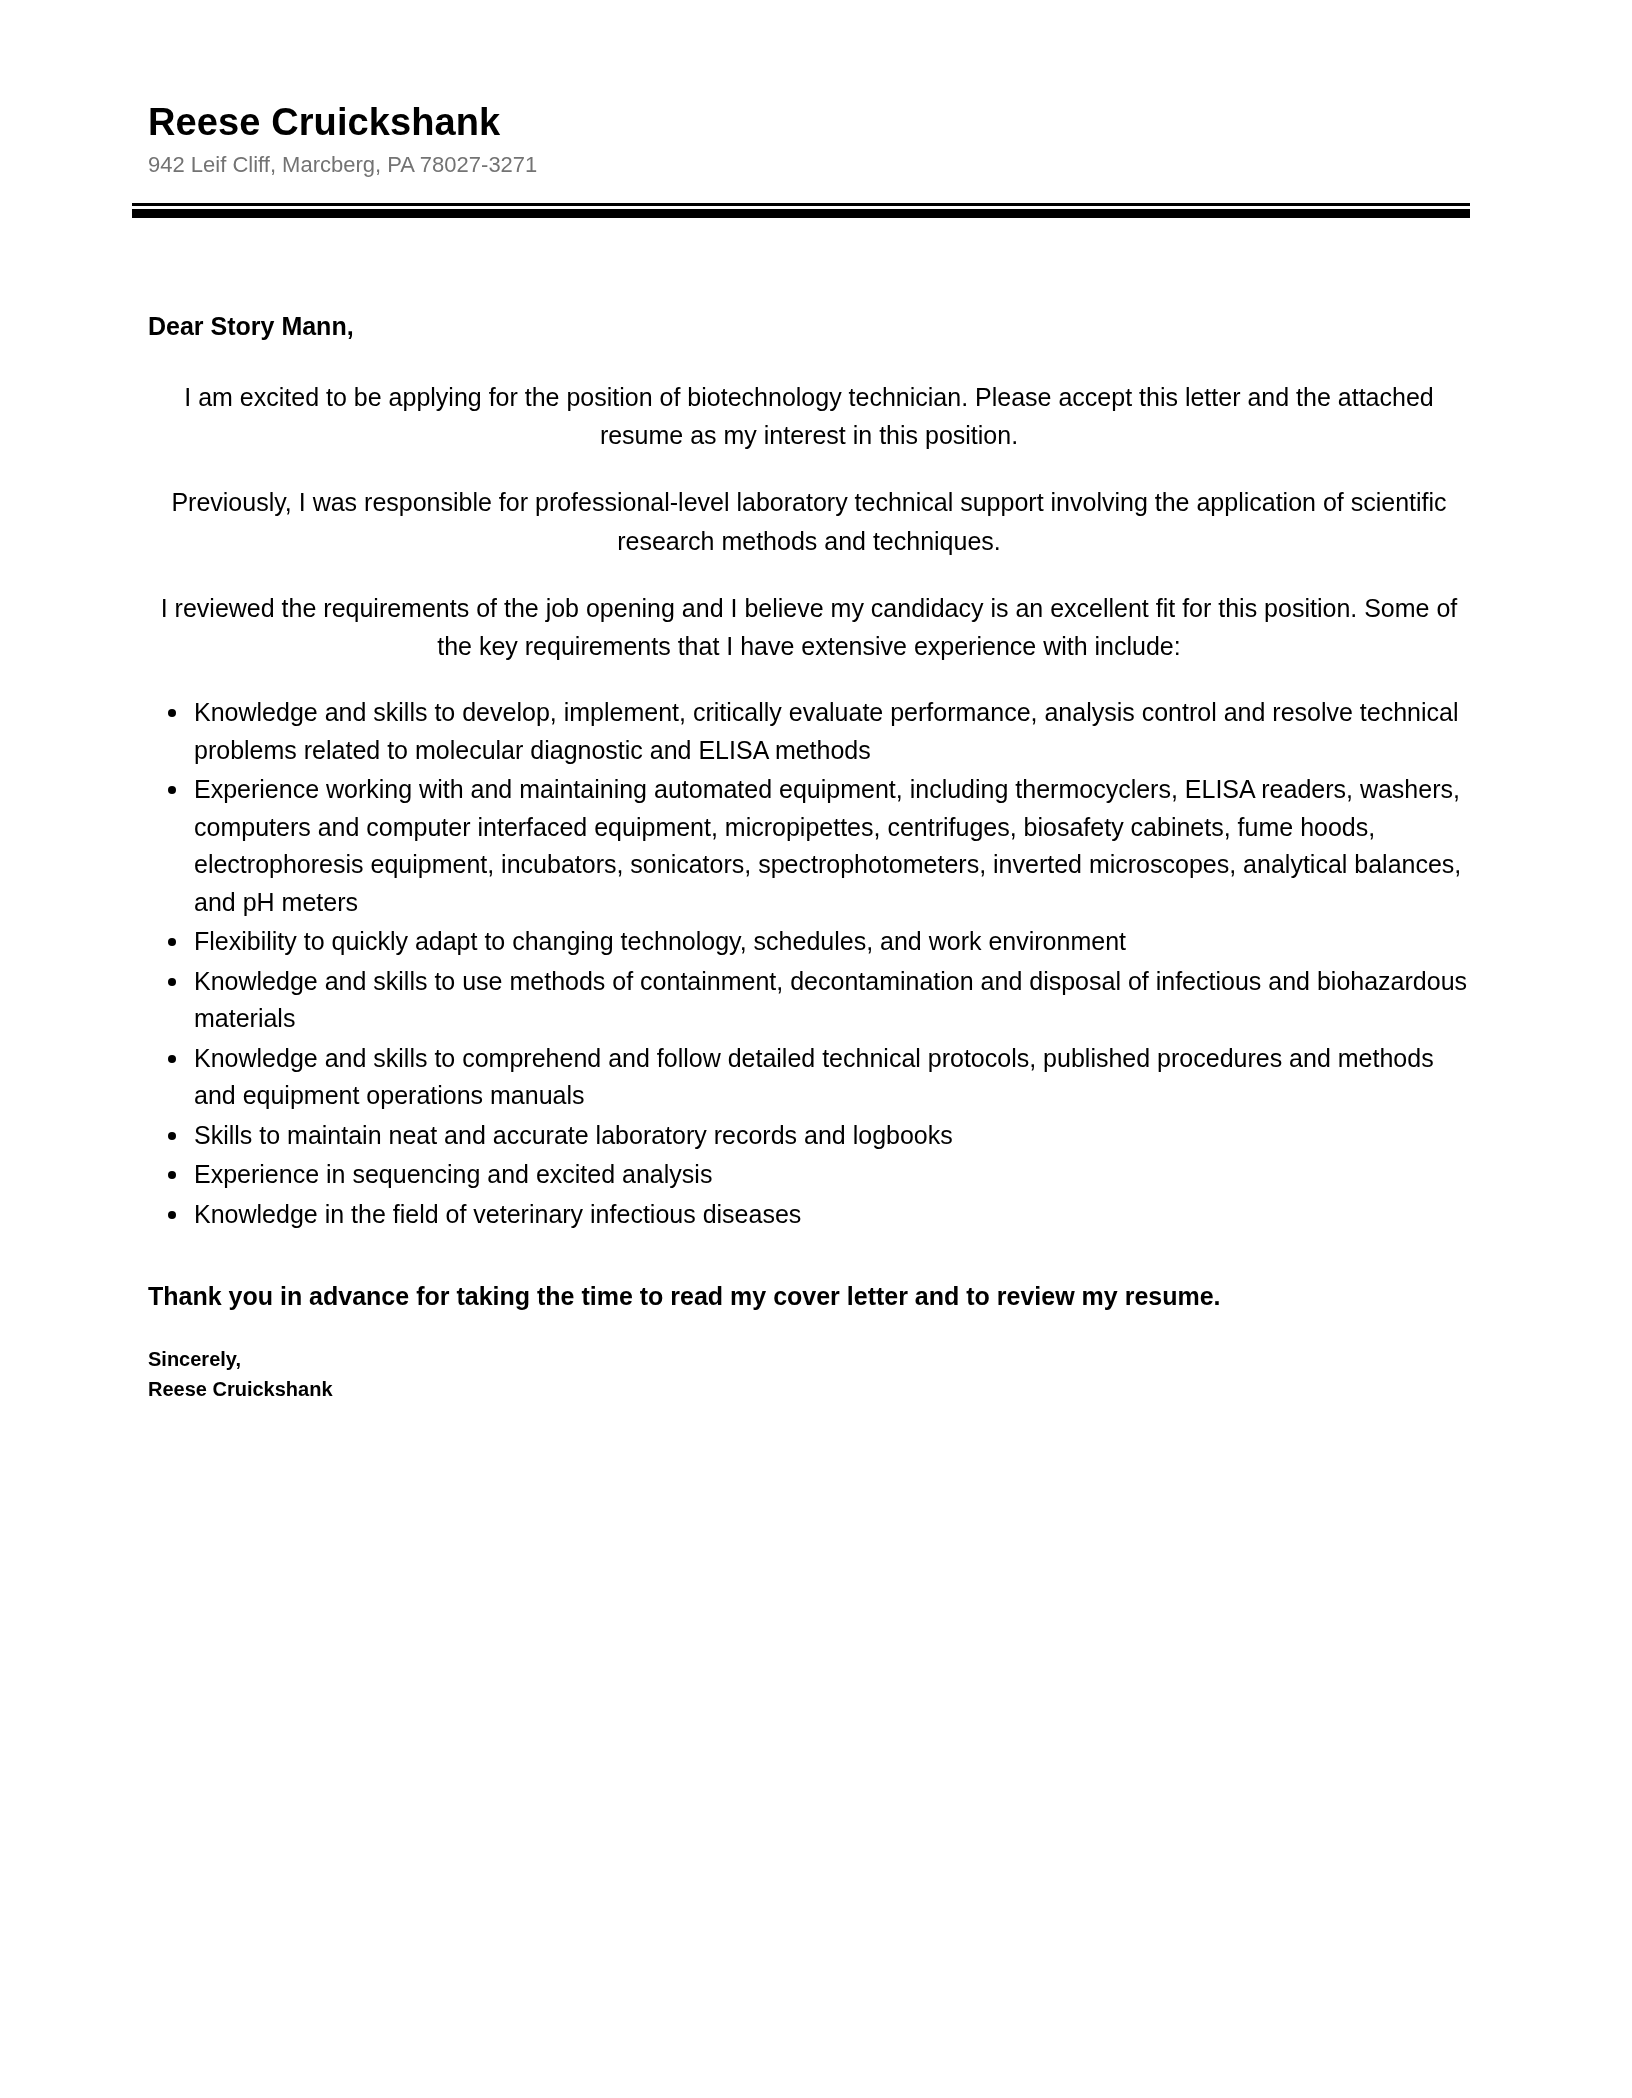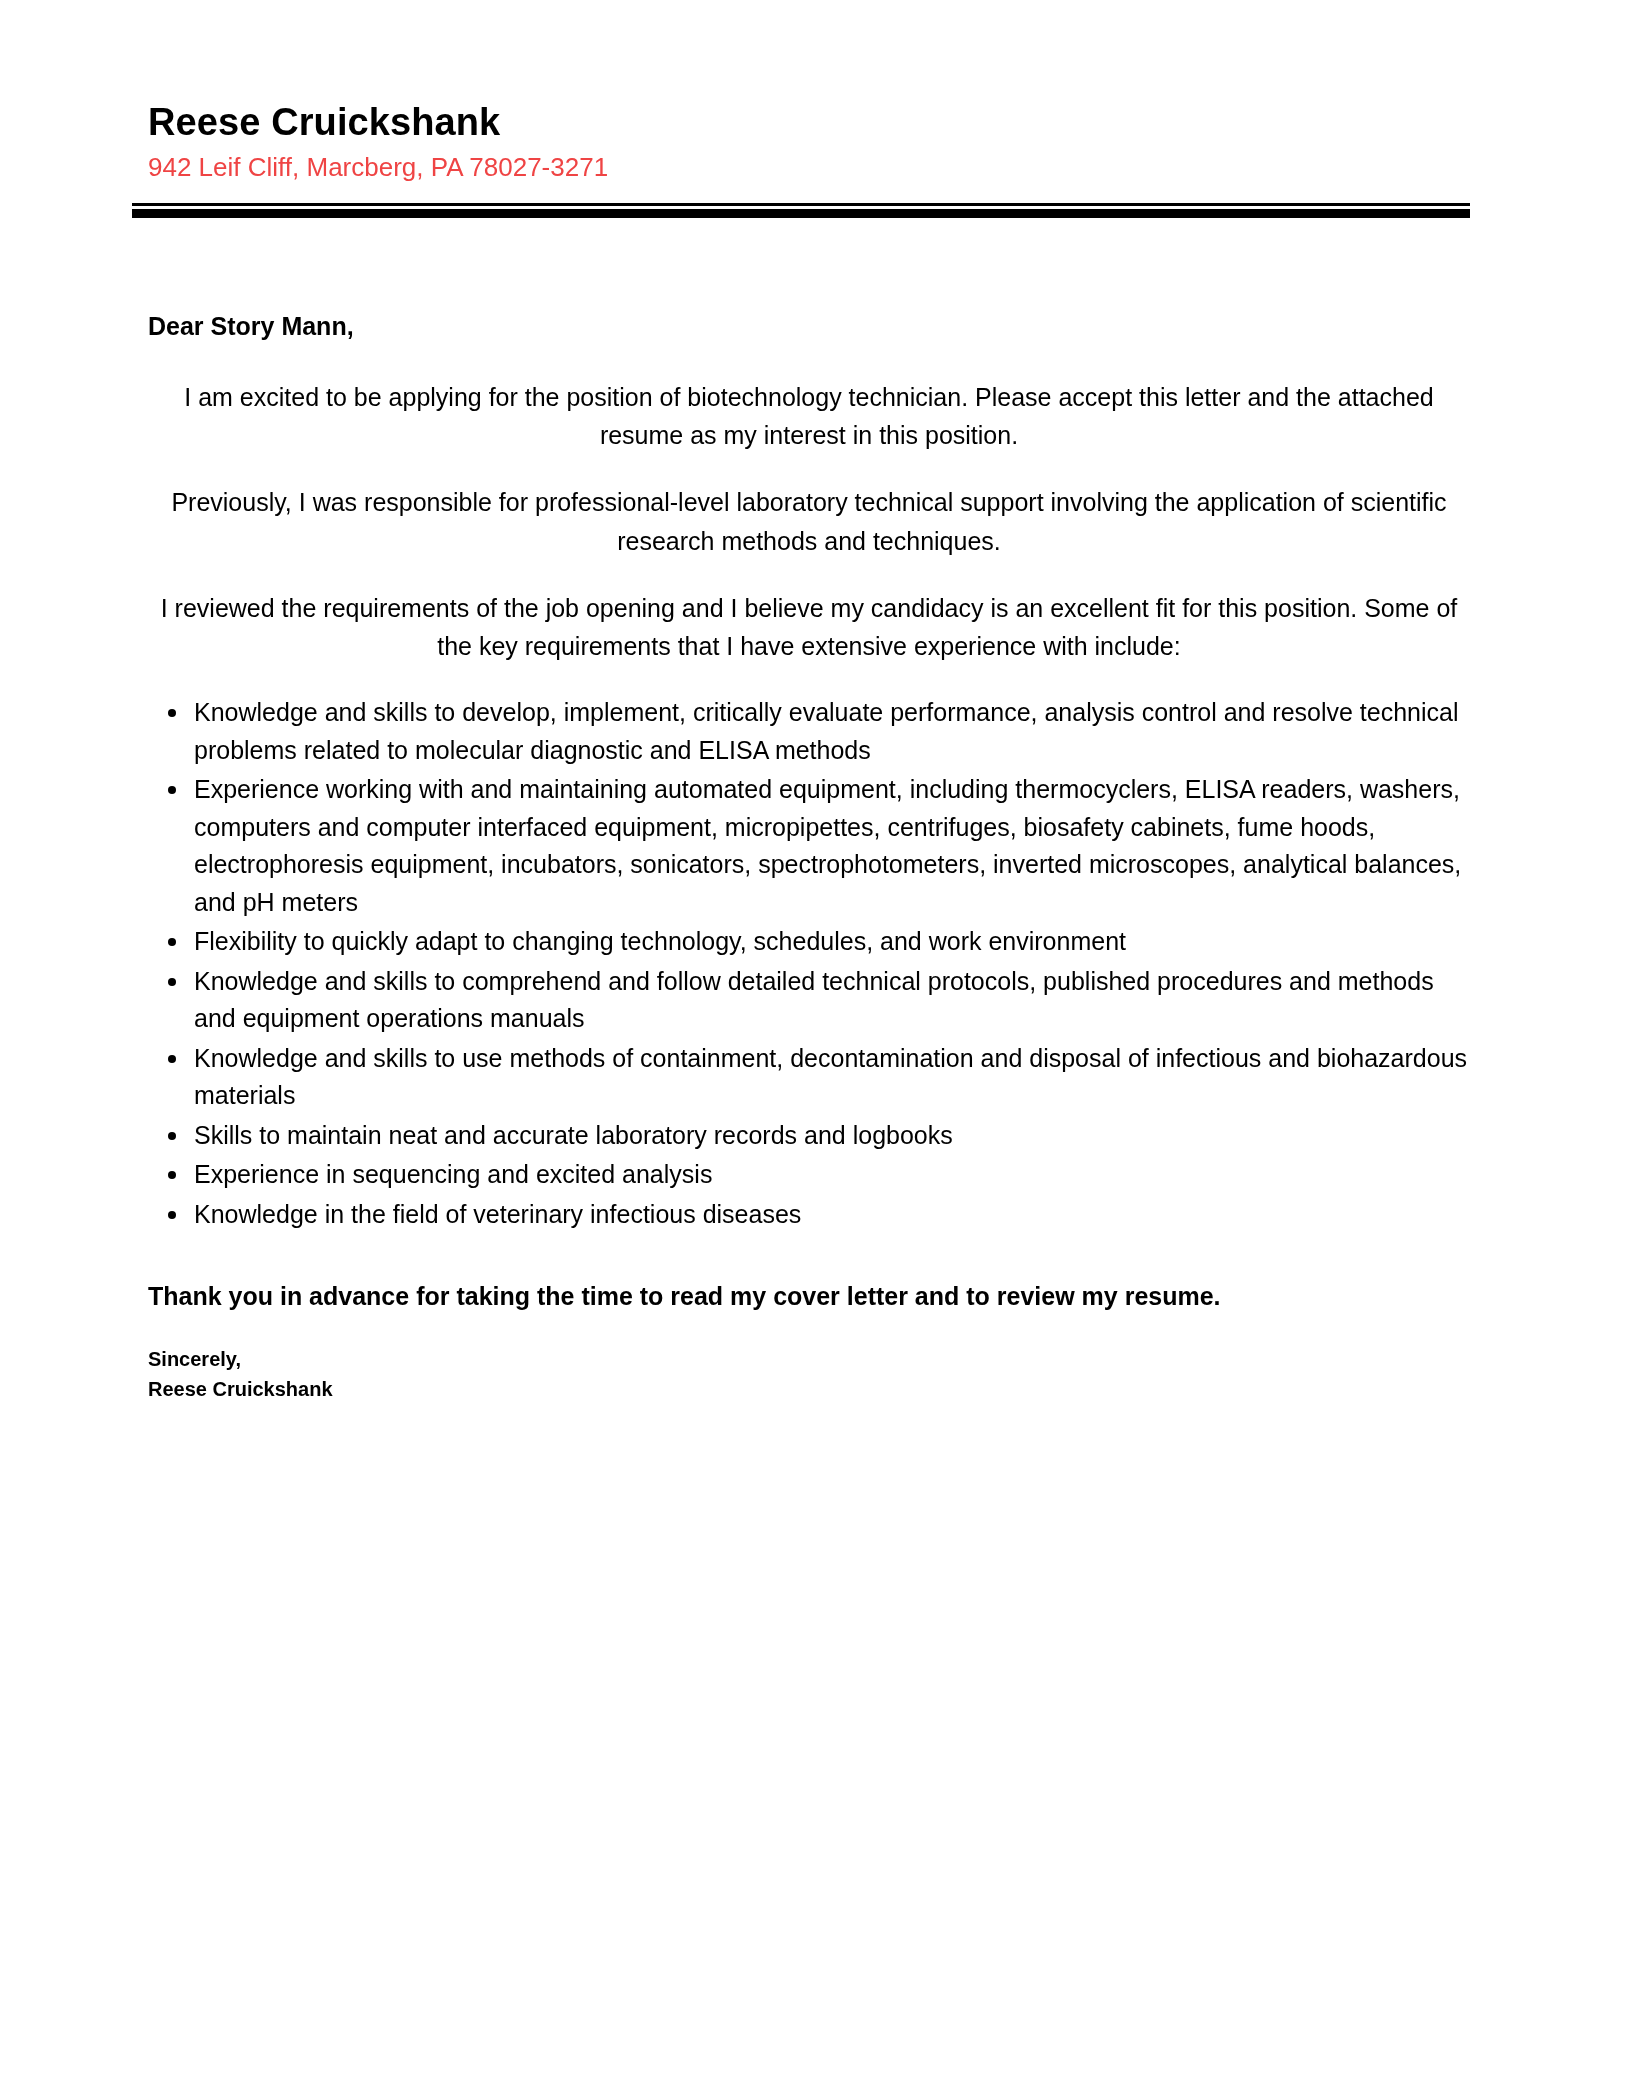--- a/index.html
+++ b/index.html
@@ -32,24 +32,24 @@
     font-size: 38px;
     font-weight: bold;
     line-height: 1.18;
     letter-spacing: 0.1px;
     color: #000000;
     margin: 0;
     white-space: nowrap;
   }
 
   .sender-address {
-    font-size: 26px;
+    font-size: 22px;
     font-weight: normal;
     line-height: 1.3;
-    color: #ef4444;
+    color: #737373;
     margin: 6px 0 0 0;
     white-space: nowrap;
   }
 
   
   .header-rule {
     position: absolute;
     left: 132px;
     top: 203px;
     width: 1338px;
@@ -170,25 +170,25 @@
       <li>
         <span class="bullet-dot"></span>
         <span>Experience working with and maintaining automated equipment, including thermocyclers, ELISA readers, washers, computers and computer interfaced equipment, micropipettes, centrifuges, biosafety cabinets, fume hoods, electrophoresis equipment, incubators, sonicators, spectrophotometers, inverted microscopes, analytical balances, and pH meters</span>
       </li>
       <li>
         <span class="bullet-dot"></span>
         <span>Flexibility to quickly adapt to changing technology, schedules, and work environment</span>
       </li>
       <li>
         <span class="bullet-dot"></span>
+        <span>Knowledge and skills to use methods of containment, decontamination and disposal of infectious and biohazardous materials</span>
+      </li>
+      <li>
+        <span class="bullet-dot"></span>
         <span>Knowledge and skills to comprehend and follow detailed technical protocols, published procedures and methods and equipment operations manuals</span>
-      </li>
-      <li>
-        <span class="bullet-dot"></span>
-        <span>Knowledge and skills to use methods of containment, decontamination and disposal of infectious and biohazardous materials</span>
       </li>
       <li>
         <span class="bullet-dot"></span>
         <span>Skills to maintain neat and accurate laboratory records and logbooks</span>
       </li>
       <li>
         <span class="bullet-dot"></span>
         <span>Experience in sequencing and excited analysis</span>
       </li>
       <li>

